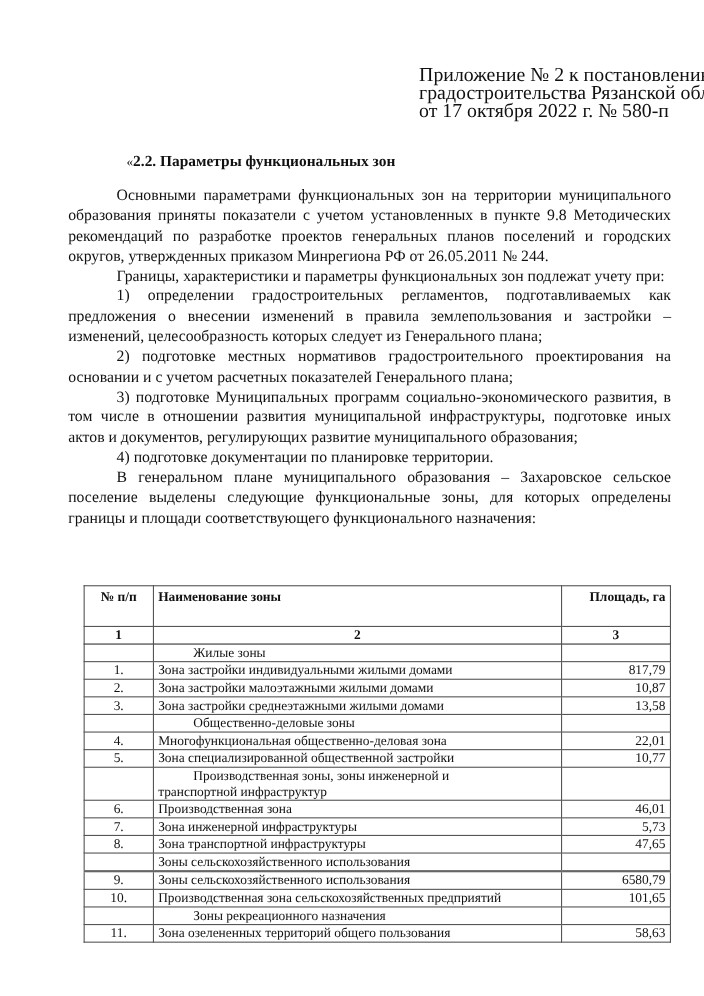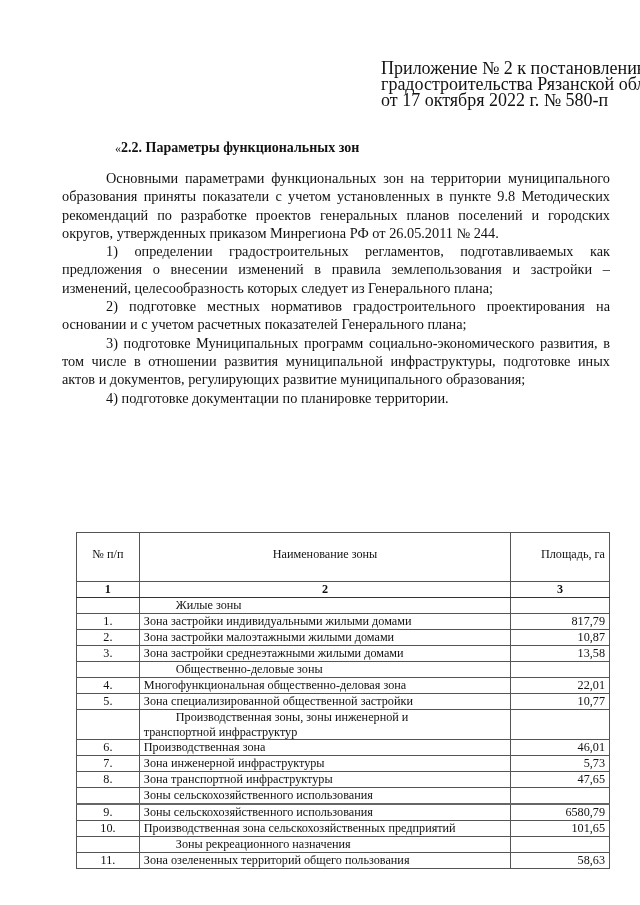--- a/index.html
+++ b/index.html
@@ -24,21 +24,21 @@
     }
     .body-text p { margin: 0; text-align: justify; text-indent: 44px; }
 
     table.zones {
       position: absolute; left: 76px; top: 532px; width: 534px;
       border-collapse: collapse; font-size: 12.2px; line-height: 14.5px;
     }
     table.zones td, table.zones th {
       border: 1px solid #555; padding: 0 4px; vertical-align: top;
     }
-    table.zones th { font-weight: normal; text-align: center; height: 34px; padding-top: 14px; }
+    table.zones th { font-weight: bold; text-align: center; height: 34px; padding-top: 2px; }
     table.zones .c1 { width: 58px; text-align: center; }
     table.zones .c2 { width: 356px; text-align: left; }
     table.zones .c3 { width: 94px; text-align: right; }
     table.zones tr.idx td { font-weight: bold; text-align: center; border-bottom: 1.5px solid #333; }
     table.zones td.group { padding-left: 36px; }
     table.zones td.group.plain { padding-left: 4px; }
     table.zones tr.thick td { border-bottom: 2px solid #666; }
     table.zones td { height: 15px; }
   </style>
 </head>
@@ -49,31 +49,33 @@
   <div>градостроительства Рязанской области</div>
   <div>от 17 октября 2022 г. № 580-п</div>
 </div>
 
 <div class="heading">
   <span class="quote">«</span><span>2.2. Параметры функциональных зон</span>
 </div>
 
 <div class="body-text">
   <p>Основными параметрами функциональных зон на территории муниципального образования приняты показатели с учетом установленных в пункте 9.8 Методических рекомендаций по разработке проектов генеральных планов поселений и городских округов, утвержденных приказом Минрегиона РФ от 26.05.2011 № 244.</p>
+  <p>Границы, характеристики и параметры функциональных зон подлежат учету при:</p>
   <p>1) определении градостроительных регламентов, подготавливаемых как предложения о внесении изменений в правила землепользования и застройки – изменений, целесообразность которых следует из Генерального плана;</p>
   <p>2) подготовке местных нормативов градостроительного проектирования на основании и с учетом расчетных показателей Генерального плана;</p>
   <p>3) подготовке Муниципальных программ социально-экономического развития, в том числе в отношении развития муниципальной инфраструктуры, подготовке иных актов и документов, регулирующих развитие муниципального образования;</p>
   <p>4) подготовке документации по планировке территории.</p>
+  <p>В генеральном плане муниципального образования – Захаровское сельское поселение выделены следующие функциональные зоны, для которых определены границы и площади соответствующего функционального назначения:</p>
 </div>
 
 <table class="zones">
   <thead>
     <tr>
       <th class="c1">№ п/п</th>
-      <th class="c2" style="text-align:center">Наименование зоны</th>
+      <th class="c2" style="">Наименование зоны</th>
       <th class="c3">Площадь, га</th>
     </tr>
   </thead>
   <tbody>
     <tr class="idx">
       <td class="c1">1</td>
       <td class="c2" style="text-align:center">2</td>
       <td class="c3">3</td>
     </tr>
 

